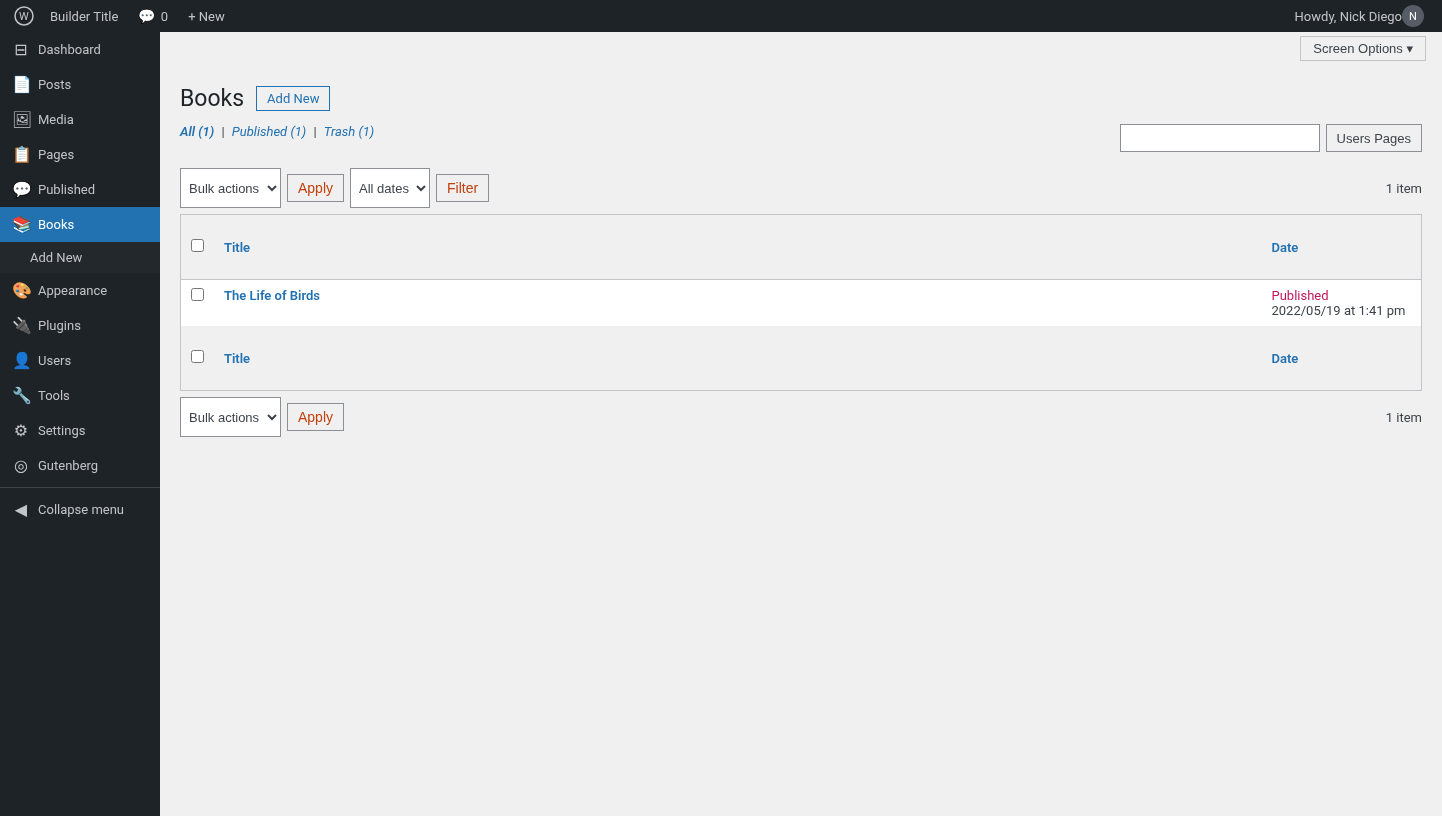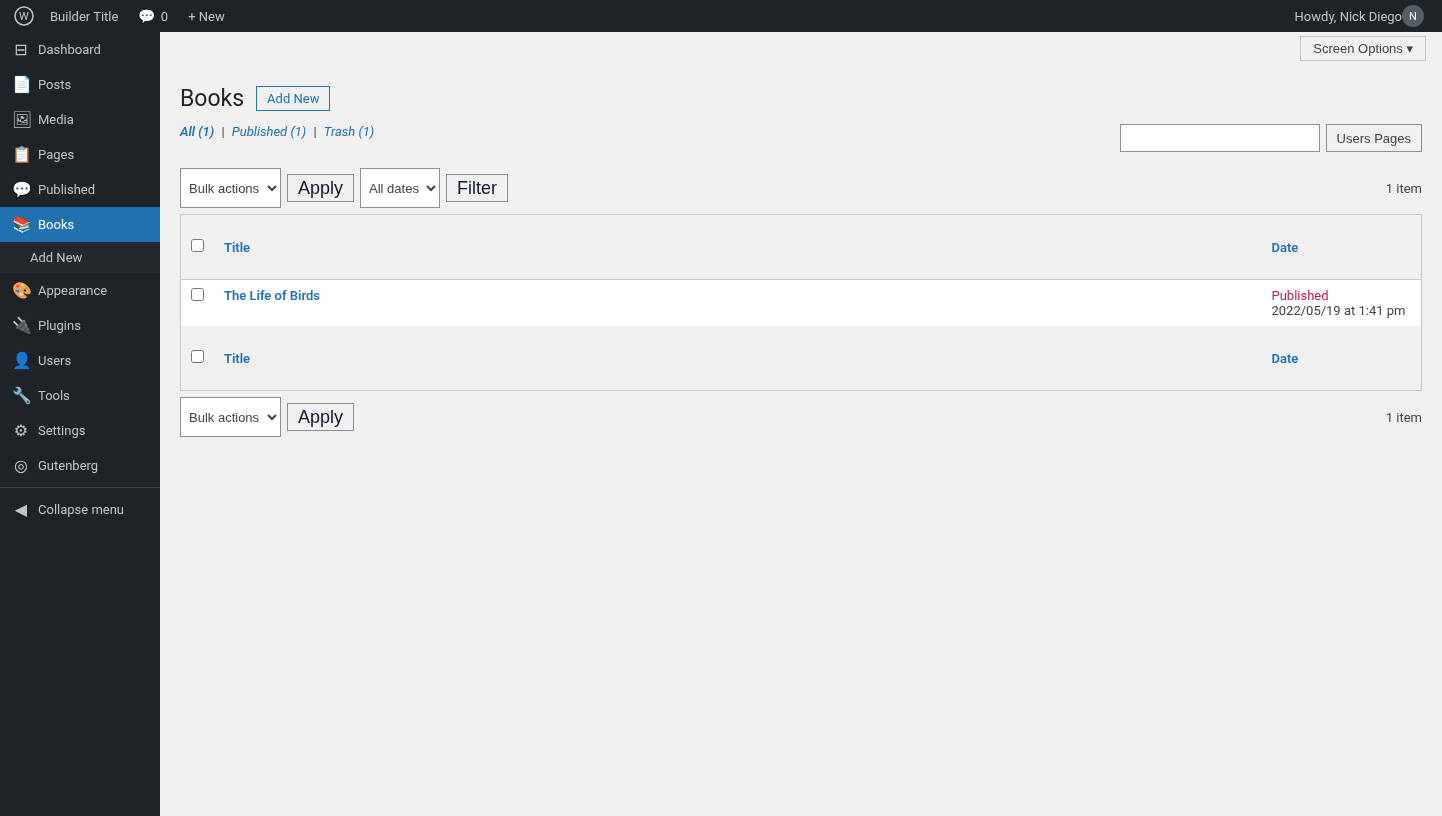--- a/index.html
+++ b/index.html
@@ -98,23 +98,23 @@
     .filter-links a { color: #2271b1; text-decoration: none; font-style: italic; }
     .filter-links .sep { color: #3c434a; margin: 0 4px; }
 
     
     .toolbar { display: flex; align-items: center; gap: 6px; margin-bottom: 6px; }
     .toolbar select, .bulk-actions-select {
       height: 40px; padding: 0 4px; font-size: 13px; border: 1px solid #8c8f94;
       background: #fff; color: #3c434a; cursor: pointer;
     }
     .toolbar-btn {
-      height: 28px; padding: 0 10px; font-size: 18px;
+      height: 28px; padding: 0 10px; font-size: 14px;
       border: 1px solid #8c8f94; background: #f0f0f1;
-      color: #0f172a; cursor: pointer;
+      color: #c2410c; cursor: pointer;
     }
     .item-count {
       margin-left: auto; font-size: 13px; color: #3c434a;
     }
 
     
     .search-area {
       display: flex; gap: 6px; align-items: center;
       margin-bottom: 10px; justify-content: flex-end;
     }

